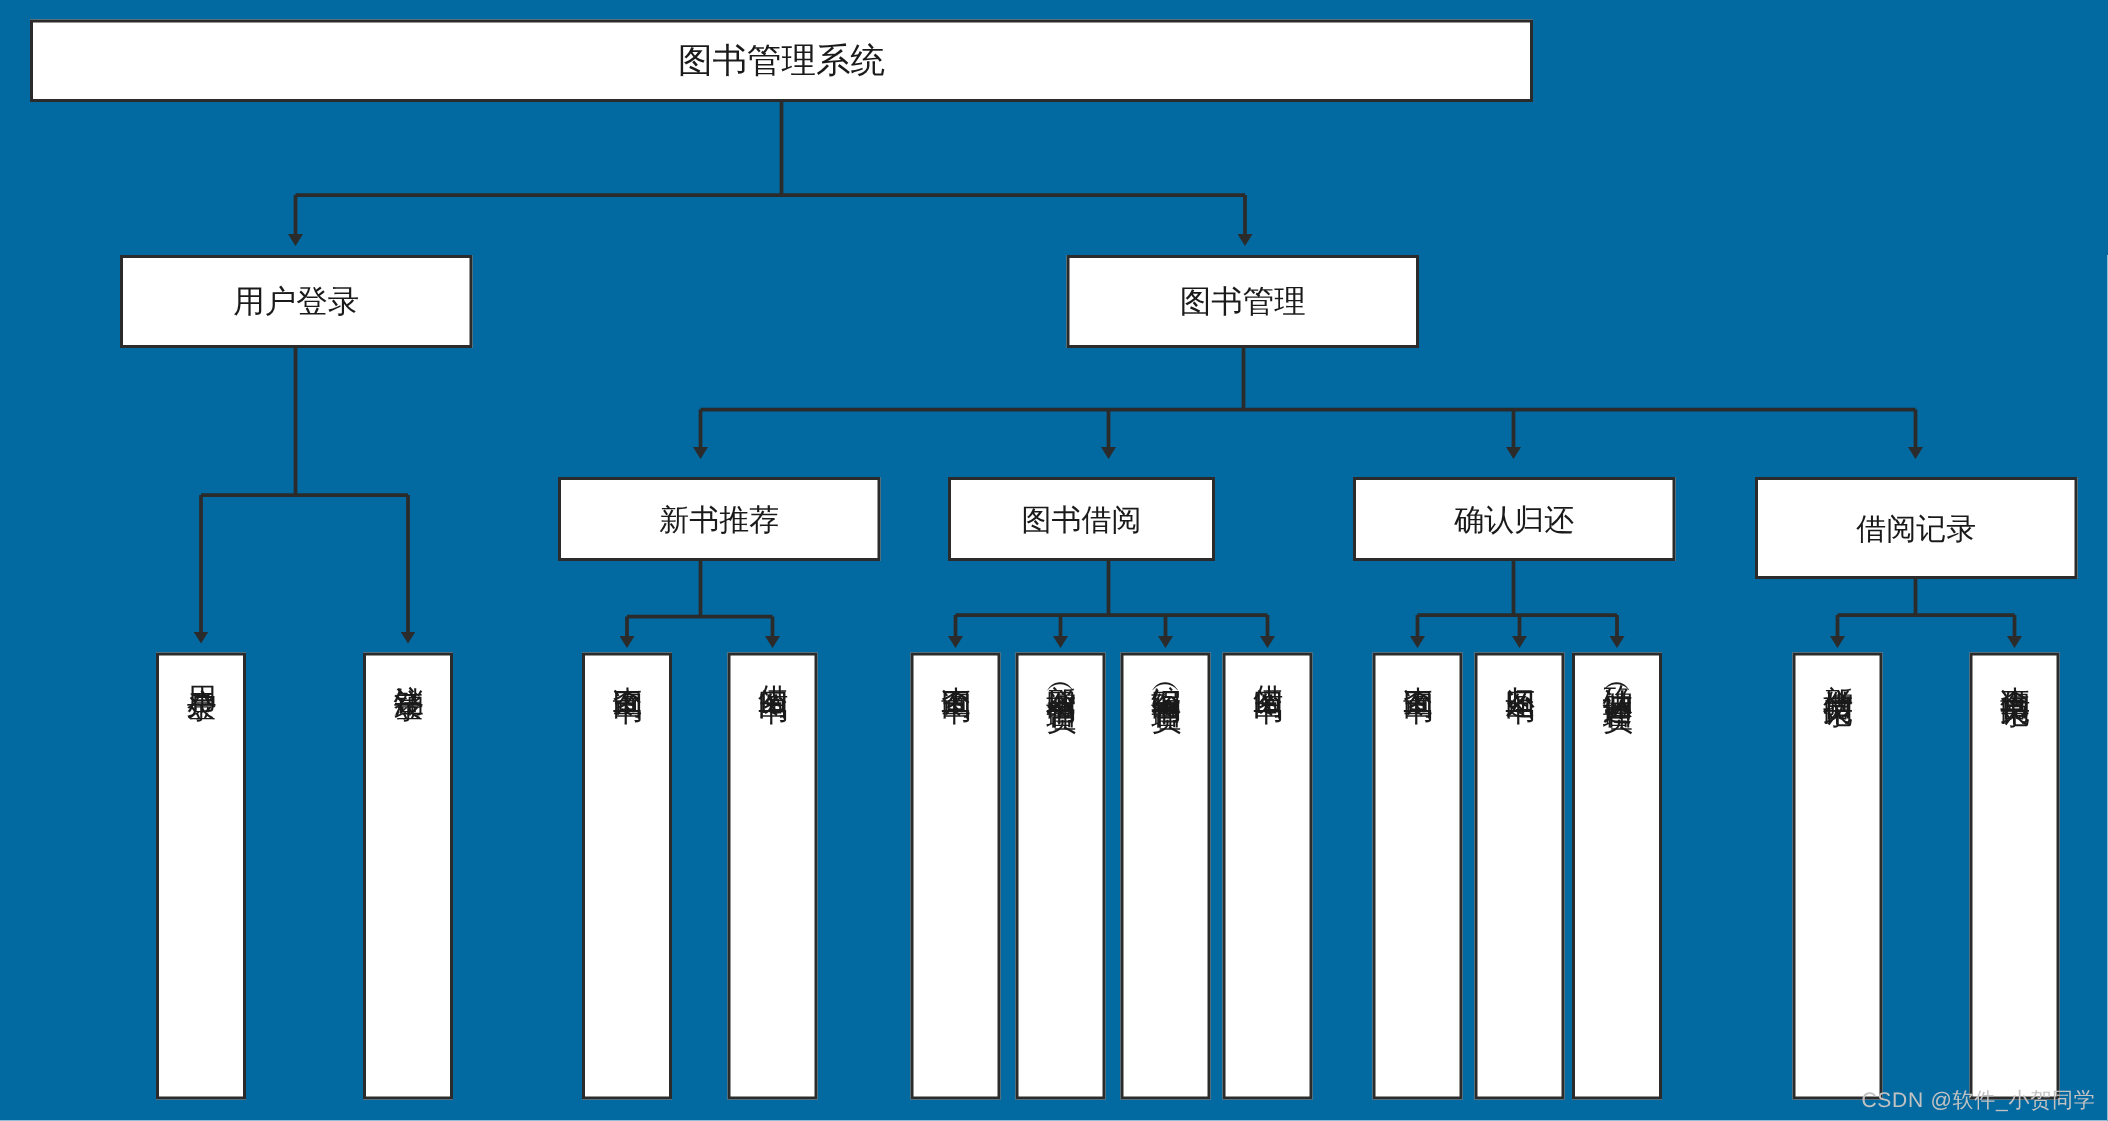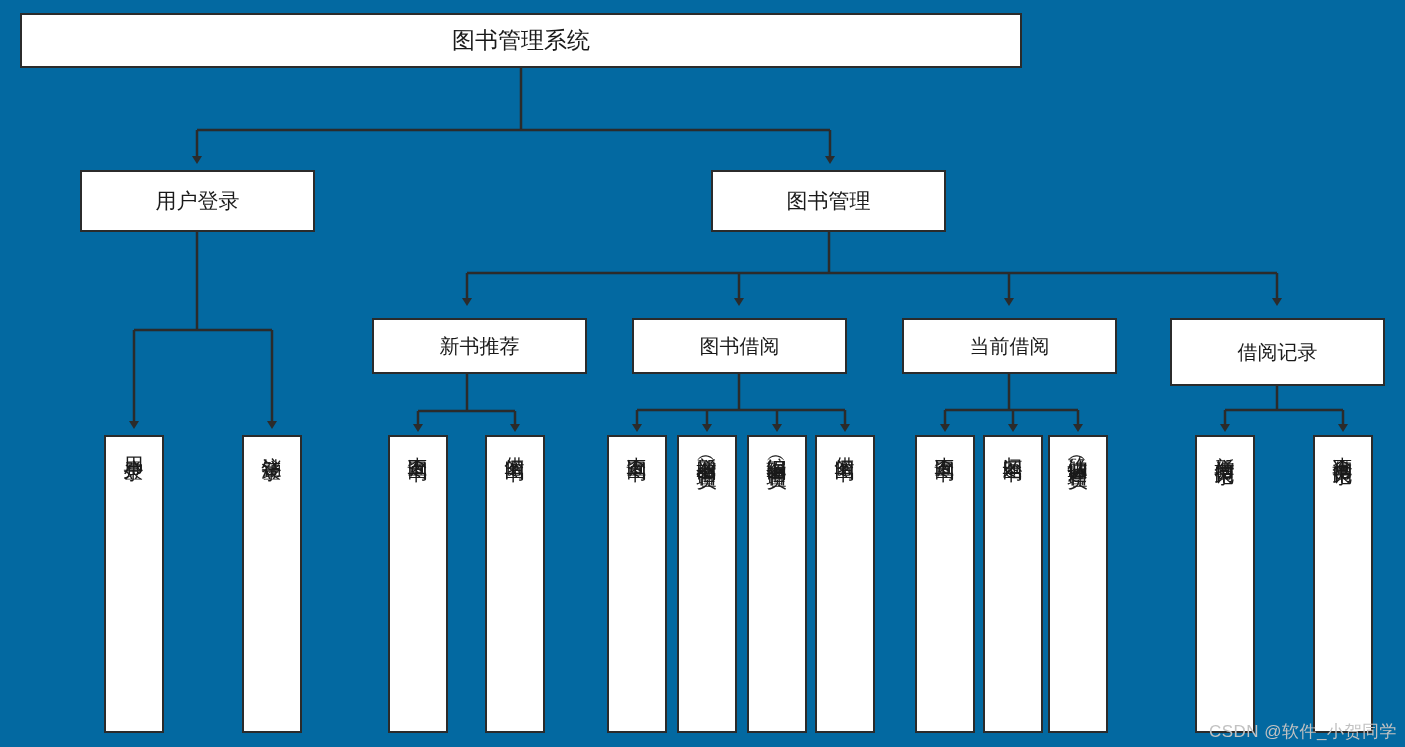--- a/index.html
+++ b/index.html
@@ -57,21 +57,21 @@
     letter-spacing: 2px;
     font-size: 20px;
     line-height: 1;
     white-space: nowrap;
     color: #1a1a1a;
   }
   .watermark {
     position: absolute;
     right: 8px;
     bottom: 4px;
-    font-size: 17px;
+    font-size: 14px;
     color: #c2c2c2;
     letter-spacing: 0.5px;
     white-space: nowrap;
   }
 </style>
 </head>
 <body>
 
 <div id="canvas">
 
@@ -133,25 +133,25 @@
   <div class="node lvl2" style="left:80px; top:170px; width:235px; height:62px;">
     <span>用户登录</span>
   </div>
   <div class="node lvl2" style="left:711px; top:170px; width:235px; height:62px;justify-content:center;">
     <span>图书管理</span>
   </div>
 
   <div class="node lvl3" style="left:372px; top:318px; width:215px; height:56px;">
     <span>新书推荐</span>
   </div>
-  <div class="node lvl3" style="left:632px; top:318px; width:215px; height:56px;">
+  <div class="node lvl3" style="left:632px; top:318px; width:178px; height:56px;">
     <span>图书借阅</span>
   </div>
   <div class="node lvl3" style="left:902px; top:318px; width:215px; height:56px;">
-    <span>当前借阅</span>
+    <span>确认归还</span>
   </div>
   <div class="node lvl3" style="left:1170px; top:318px; width:215px; height:68px;">
     <span>借阅记录</span>
   </div>
 
   <div class="node leaf" style="left:104px; top:435px; width:60px; height:298px;">
     <span class="vlabel">用户登录</span>
   </div>
   <div class="node leaf" style="left:242px; top:435px; width:60px; height:298px;">
     <span class="vlabel">注销登录</span>

